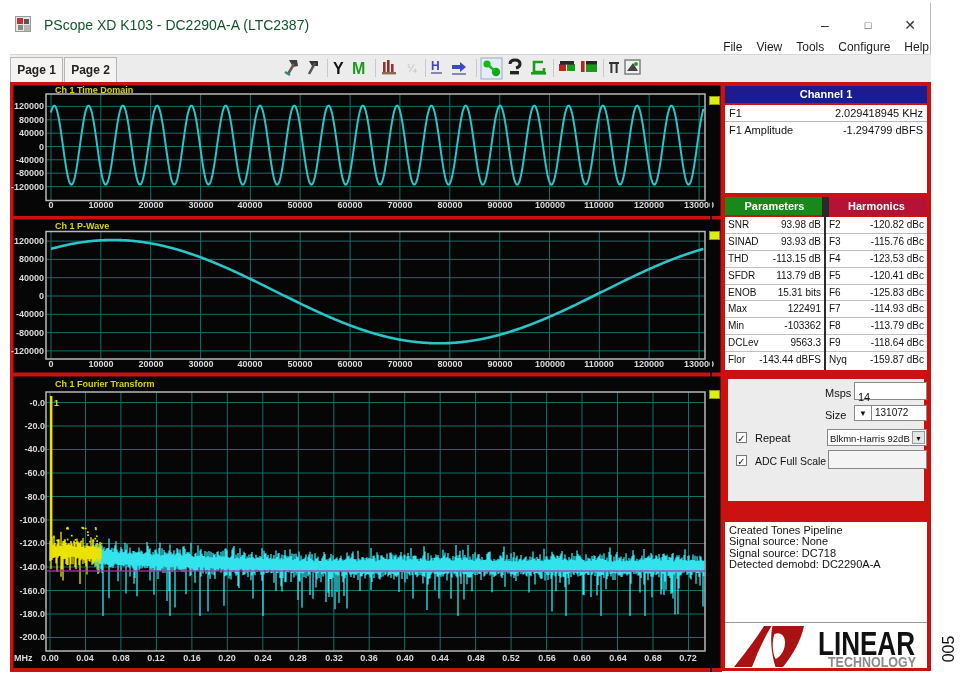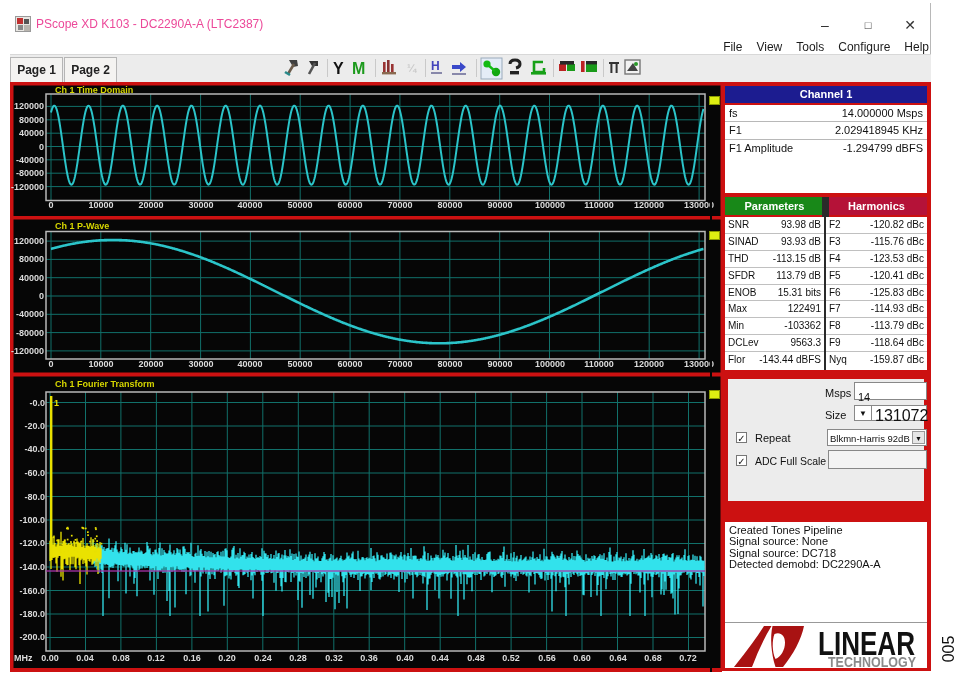--- a/index.html
+++ b/index.html
@@ -1,16 +1,16 @@
 <!DOCTYPE html>
 <html><head><meta charset="utf-8"><style>
 *{margin:0;padding:0;box-sizing:border-box}
 body{width:965px;height:682px;background:#ffffff;font-family:"Liberation Sans",sans-serif;position:relative;overflow:hidden}
 .abs{position:absolute}
-#titletext{left:36px;top:17px;font-size:12px;color:#ec4899}
+#titletext{left:44px;top:17px;font-size:14px;color:#14532d}
 #appicon{left:15px;top:16px;width:16px;height:16px;background:#e8e6e2;border:1px solid #999}
 .wbtn{top:14px;width:30px;height:22px;color:#333;font-size:14px;text-align:center;line-height:22px}
 #menubar{right:36px;top:40px;font-size:12px;color:#1c1c1c}
 #menubar span{margin-left:14px}
 #tabstrip{left:10px;top:54px;width:921px;height:29px;background:#ececec;border-top:1px solid #d8d8d8}
 .tab{position:absolute;top:57px;height:26px;background:#f4f3f1;border:1px solid #b5b5b5;border-bottom:none;font-size:12px;font-weight:bold;color:#222;text-align:center;line-height:25px}
 #winframe{left:10px;top:3px;width:921px;height:668px;border-right:1px solid #b8b8b8}
 #main{left:10px;top:82px;width:921px;height:589px}
 #rpanel{position:absolute;left:712px;top:0;width:209px;height:589px;background:#cc1111}
 .sect{position:absolute;left:3px;width:202px;background:#fff}
@@ -271,24 +271,20 @@
 <rect x="710" y="96" width="2" height="576" fill="#060606"></rect>
 <rect x="709.5" y="96.5" width="10" height="8" fill="#ddee12" stroke="#8a9a00" stroke-width="1"></rect>
 <rect x="709.5" y="231.5" width="10" height="8" fill="#ddee12" stroke="#8a9a00" stroke-width="1"></rect>
 <rect x="709.5" y="390.5" width="10" height="8" fill="#ddee12" stroke="#8a9a00" stroke-width="1"></rect>
 </g>
 </svg>
 <div id="rpanel">
  <div class="sect hdr" style="top:4px;height:17px;line-height:17px;background:#1c1c90">Channel 1</div>
  <div class="sect" style="top:23px;height:88px">
         <div class="crow">
-          <span>fs</span>
-          <span class="rv">14.000000 Msps</span>
-        </div>
-        <div class="crow">
           <span>F1</span>
           <span class="rv">2.029418945 KHz</span>
         </div>
         <div class="crow">
           <span>F1 Amplitude</span>
           <span class="rv">-1.294799 dBFS</span>
         </div>
       </div>
  <div class="sect hdr" style="top:115px;height:18px;line-height:18px;background:#188818;width:99px">Parameters</div>
  <div class="sect hdr" style="top:115px;left:104px;height:18px;line-height:18px;background:#b51238;width:101px">Harmonics</div>
@@ -367,21 +363,21 @@
         <div class="prow">
           <span>Nyq</span>
           <span class="rv">-159.87 dBc</span>
         </div>
       </div>
  <div class="sect" id="collect">
    <div style="position:absolute;left:97px;top:8px">Msps</div>
    <div style="position:absolute;left:126px;top:3px;width:73px;height:16px;background:#fff;border:1px solid #888;padding:8px 3px;font-size:11px">14</div>
    <div style="position:absolute;left:97px;top:30px">Size</div>
    <div style="position:absolute;left:126px;top:26px;width:18px;height:16px;background:#fff;border:1px solid #888;text-align:center;font-size:8px;line-height:15px">▼</div>
-   <div style="position:absolute;left:144px;top:26px;width:55px;height:16px;background:#fff;border:1px solid #888;border-left:none;text-align:right;padding:1px 3px;font-size:16px">131072</div>
+   <div style="position:absolute;left:144px;top:26px;width:55px;height:16px;background:#fff;border:1px solid #888;border-left:none;text-align:left;padding:1px 3px;font-size:10px">131072</div>
    <div class="cb" style="left:8px;top:53px">✓</div>
    <div style="position:absolute;left:27px;top:53px">Repeat</div>
    <div style="position:absolute;left:99px;top:50px;width:100px;height:17px;background:#fff;border:1px solid #888;font-size:9.5px;padding:2.5px 1px 0 2px;white-space:nowrap">Blkmn-Harris 92dB<span style="position:absolute;right:1px;top:1px;width:13px;height:13px;background:#e6e6e6;border:1px solid #999;font-size:7px;text-align:center;line-height:13px">▼</span></div>
    <div class="cb" style="left:8px;top:76px">✓</div>
    <div style="position:absolute;left:27px;top:76px;font-size:10.5px">ADC Full Scale</div>
    <div style="position:absolute;left:100px;top:71px;width:99px;height:19px;background:#f4f4f4;border:1px solid #888"></div>
  </div>
  <div class="sect" style="top:440px;height:100px" id="statusmsg">Created Tones Pipeline<br>Signal source: None<br>Signal source: DC718<br>Detected demobd: DC2290A-A</div>
  <div class="sect" style="top:540px;height:46px;border-top:1px solid #999;background:#fff" id="logo"><svg width="202" height="45" viewBox="0 0 202 45" xmlns="http://www.w3.org/2000/svg">
 <path d="M39 3 L46.5 3 Q36 20 27 44 L9 44 Q29 19 39 3 Z" fill="#a81212"></path>

